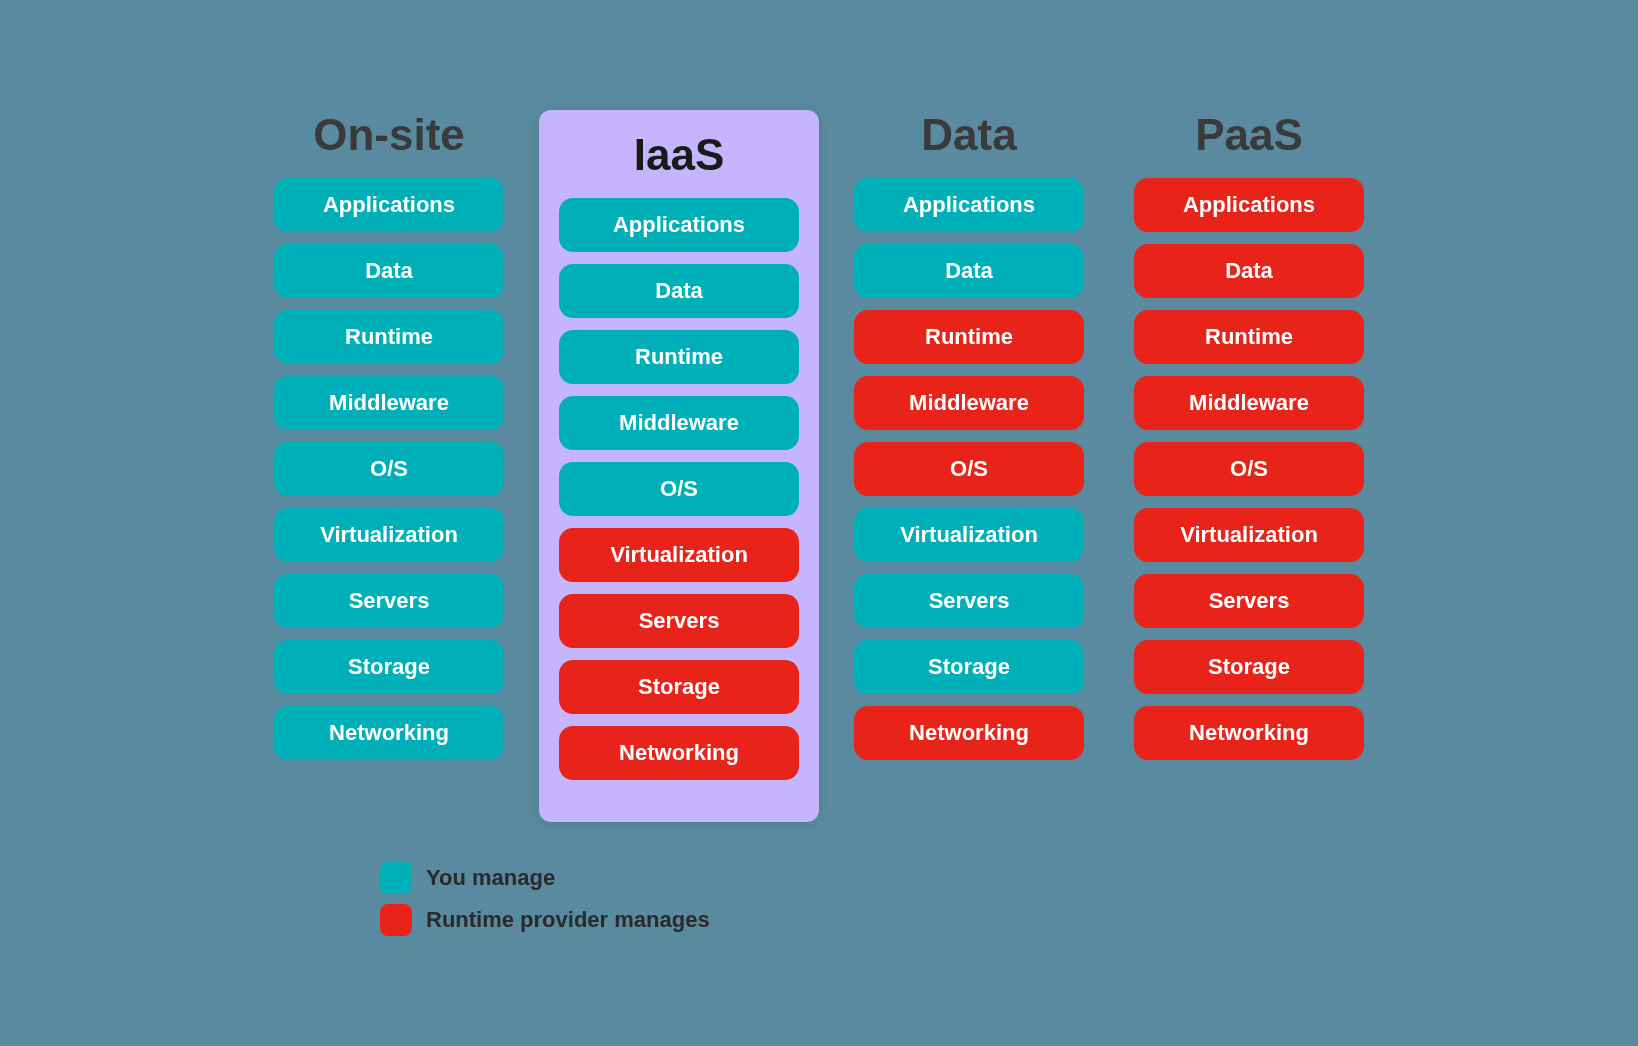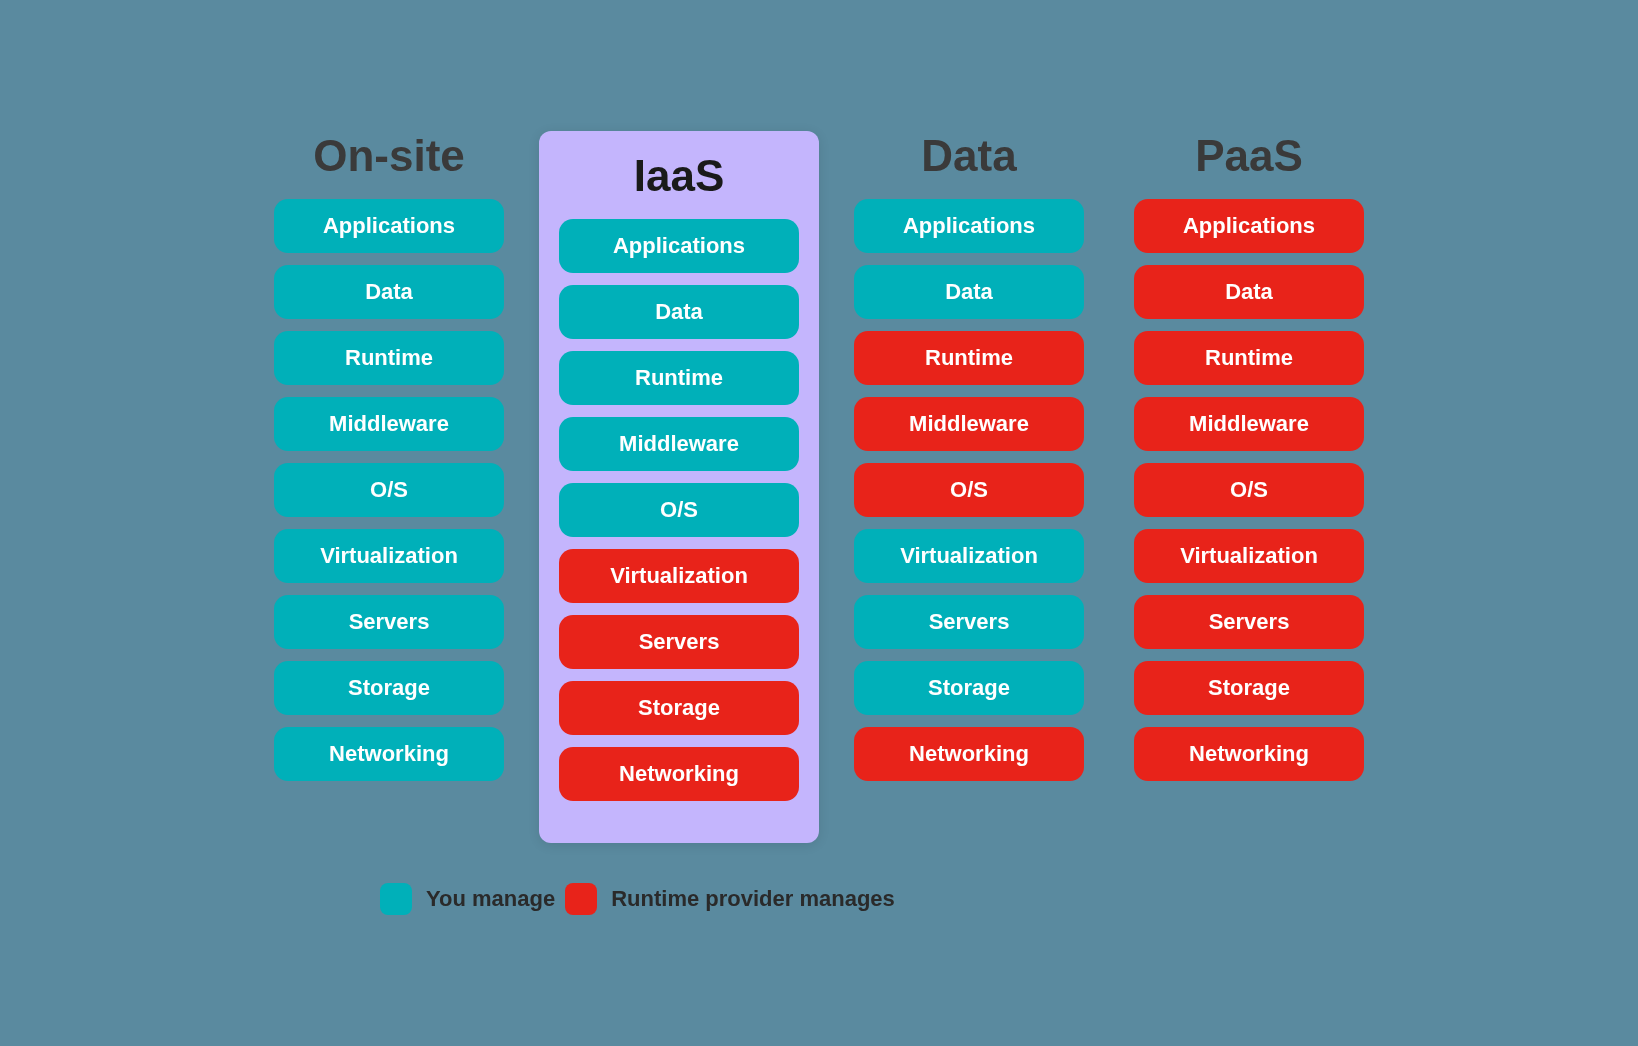--- a/index.html
+++ b/index.html
@@ -82,21 +82,21 @@
     .pill.red {
       background-color: #e8231a;
     }
 
     .iaas-column .pill {
       width: 240px;
     }
 
     .legend {
       display: flex;
-      flex-direction: row;
+      flex-direction: column;
       align-items: flex-start;
       margin-top: 30px;
       margin-left: 120px;
       align-self: flex-start;
       gap: 10px;
     }
 
     .legend-item {
       display: flex;
       align-items: center;

